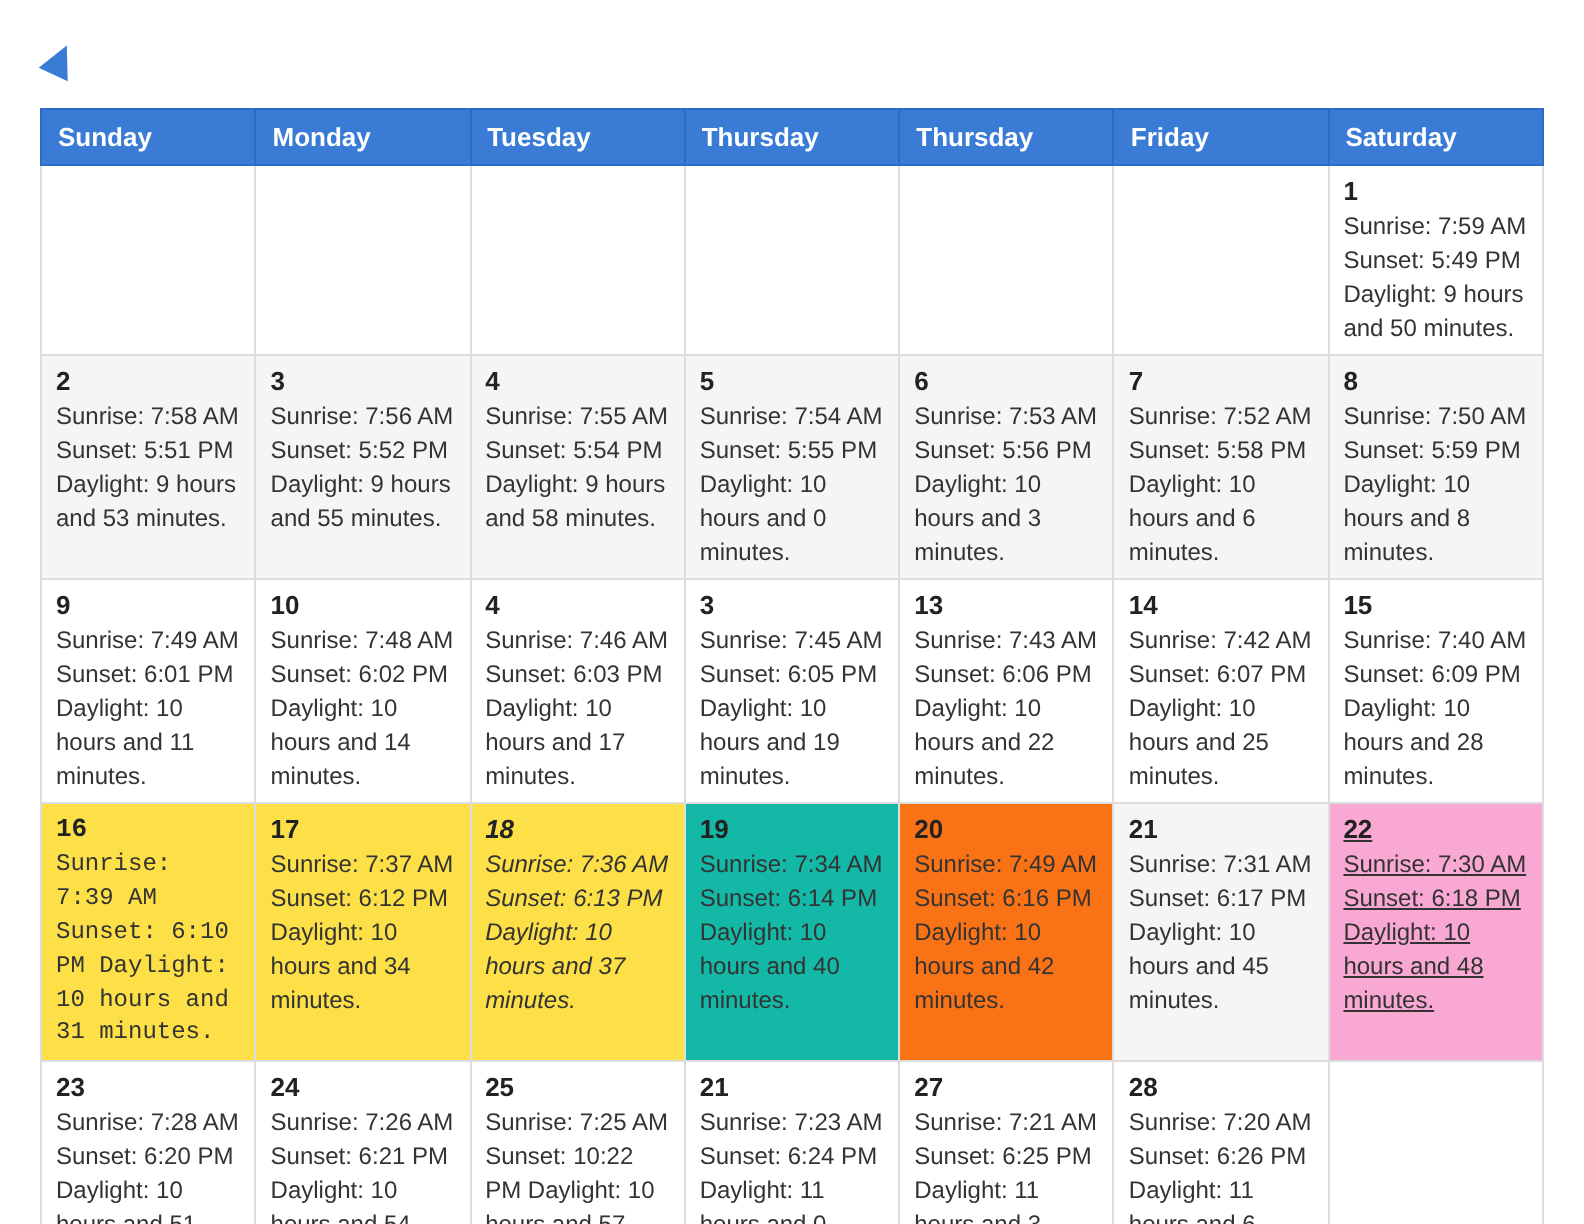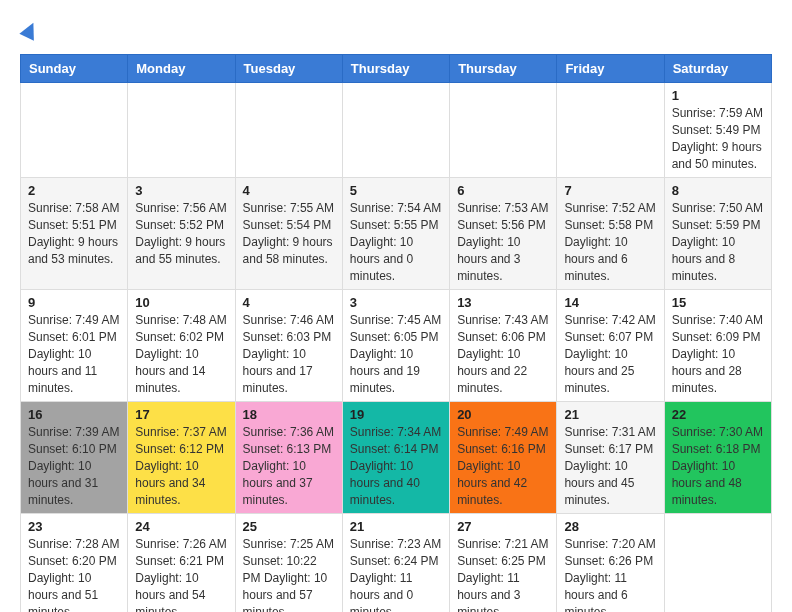--- a/index.html
+++ b/index.html
@@ -210,33 +210,33 @@
 Daylight: 10 hours and 25 minutes.</div>
         </td>
         <td>
           <span class="day-num">15</span>
           <div class="day-info">Sunrise: 7:40 AM
 Sunset: 6:09 PM
 Daylight: 10 hours and 28 minutes.</div>
         </td>
       </tr>
       <tr>
-        <td style="background: #a3a3a3;">
+        <td style="background: #fde047; font-family: Liberation Mono, monospace;">
           <span class="day-num">16</span>
           <div class="day-info">Sunrise: 7:39 AM
 Sunset: 6:10 PM
 Daylight: 10 hours and 31 minutes.</div>
         </td>
         <td style="background: #fde047;">
           <span class="day-num">17</span>
           <div class="day-info">Sunrise: 7:37 AM
 Sunset: 6:12 PM
 Daylight: 10 hours and 34 minutes.</div>
         </td>
-        <td style="background: #f9a8d4;">
+        <td style="background: #fde047; font-style: italic;">
           <span class="day-num">18</span>
           <div class="day-info">Sunrise: 7:36 AM
 Sunset: 6:13 PM
 Daylight: 10 hours and 37 minutes.</div>
         </td>
         <td style="background: #14b8a6;">
           <span class="day-num">19</span>
           <div class="day-info">Sunrise: 7:34 AM
 Sunset: 6:14 PM
 Daylight: 10 hours and 40 minutes.</div>
@@ -246,21 +246,21 @@
           <div class="day-info">Sunrise: 7:49 AM
 Sunset: 6:16 PM
 Daylight: 10 hours and 42 minutes.</div>
         </td>
         <td style="background: rgb(245, 245, 245);">
           <span class="day-num">21</span>
           <div class="day-info">Sunrise: 7:31 AM
 Sunset: 6:17 PM
 Daylight: 10 hours and 45 minutes.</div>
         </td>
-        <td style="background: #22c55e;">
+        <td style="background: #f9a8d4; text-decoration: underline;">
           <span class="day-num">22</span>
           <div class="day-info">Sunrise: 7:30 AM
 Sunset: 6:18 PM
 Daylight: 10 hours and 48 minutes.</div>
         </td>
       </tr>
       <tr>
         <td>
           <span class="day-num">23</span>
           <div class="day-info">Sunrise: 7:28 AM

